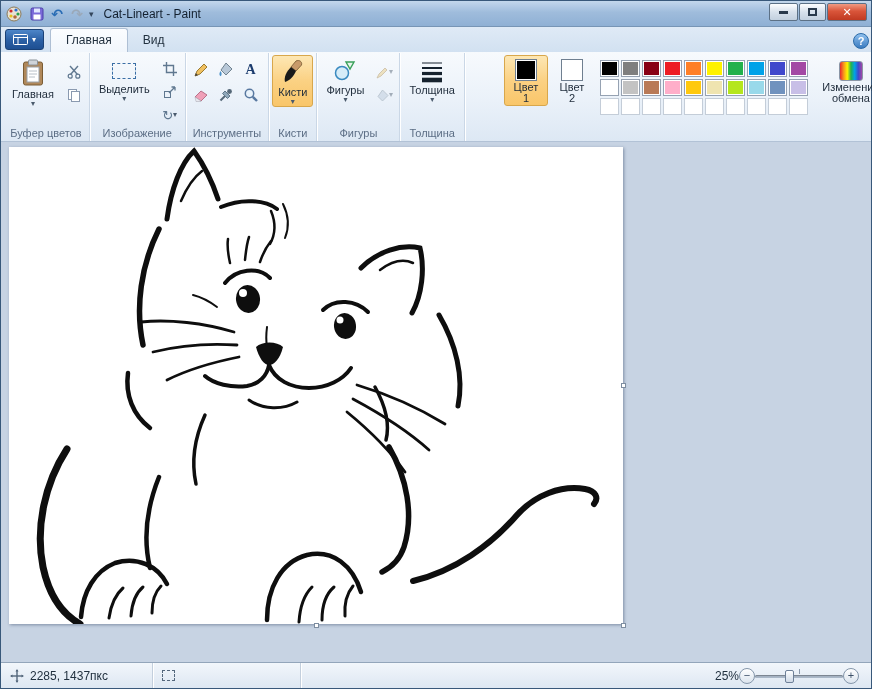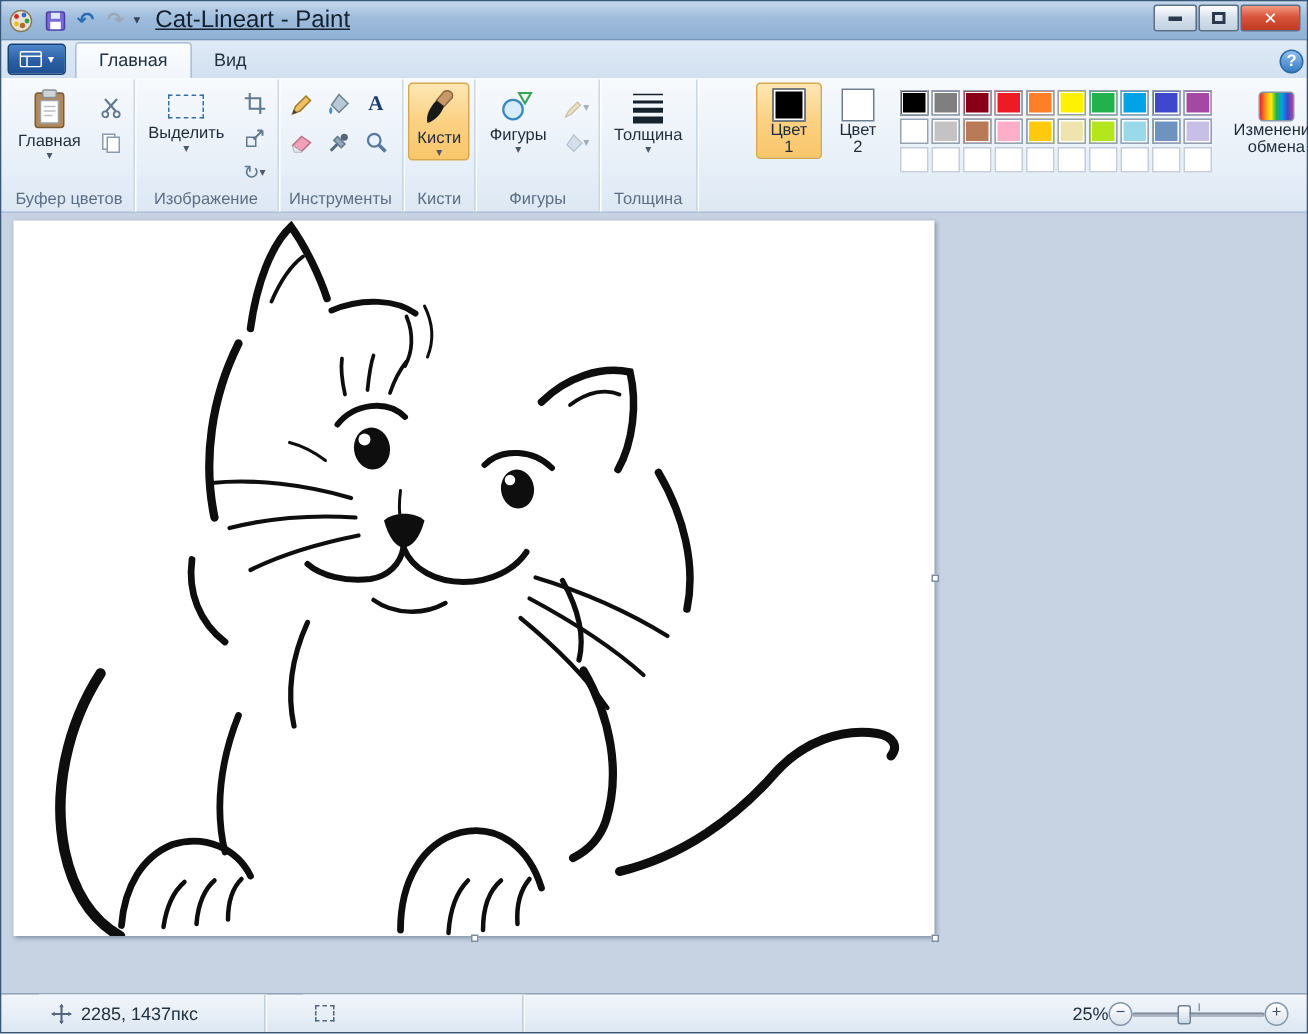--- a/index.html
+++ b/index.html
@@ -9,21 +9,21 @@
   .window { width:872px; height:689px; display:flex; flex-direction:column; border:1px solid #38587a; background:#c7d3e3; }
 
   
   .titlebar { height:26px; flex:0 0 26px; display:flex; align-items:center; padding:0 4px;
     background:linear-gradient(#c3d7ec,#9fbcdc 45%,#8fb0d4); border-bottom:1px solid #7795b5; }
   .app-icon { width:18px; height:18px; display:inline-flex; align-items:center; justify-content:center; margin-right:4px; }
   .qa-btn { width:20px; height:20px; display:inline-flex; align-items:center; justify-content:center; border-radius:3px; }
   .qa-undo { color:#2a6db5; font-weight:bold; font-size:14px; }
   .qa-redo { color:#9aa8b8; font-weight:bold; font-size:14px; }
   .qa-caret { font-size:9px; color:#33465c; margin:0 2px; }
-  .title-text { margin-left:8px; font-size:16px; color:#13202f;text-decoration:underline; }
+  .title-text { margin-left:8px; font-size:12px; color:#13202f; }
   .win-controls { margin-left:auto; display:flex; gap:1px; align-self:flex-start; padding-top:2px; }
   .wc { height:18px; display:flex; align-items:center; justify-content:center; border:1px solid #5c7186;
     border-radius:2px; background:linear-gradient(#fdfeff,#d7e1ec 50%,#c2d0df); }
   .wc-min { width:29px; } .wc-max { width:27px; }
   .wc-close { width:40px; background:linear-gradient(#f09a82,#d9553a 45%,#c03a22); color:#fff; font-weight:bold; font-size:11px; }
   .min-glyph { width:9px; height:3px; background:#2a3a4c; }
   .max-glyph { width:9px; height:8px; border:2px solid #2a3a4c; }
 
   
   .tabrow { height:25px; flex:0 0 25px; display:flex; align-items:flex-end; background:linear-gradient(#dfeaf6,#d2e1f1);
@@ -73,21 +73,21 @@
     box-shadow:1px 1px 3px rgba(40,60,90,.45); }
   .handle { position:absolute; width:5px; height:5px; background:#fff; border:1px solid #7d8da0; }
   .h-right { left:620px; top:241px; }
   .h-bottom { left:313px; top:481px; }
   .h-corner { left:620px; top:481px; }
 
   
   .statusbar { height:26px; flex:0 0 26px; display:flex; align-items:stretch;
     background:linear-gradient(#f2f6fb,#dde7f2); border-top:1px solid #93a5ba; font-size:12px; color:#22313f; }
   .sb-sec { display:flex; align-items:center; gap:6px; padding:0 9px; border-right:1px solid #c3cfdd;
-    box-shadow:1px 0 0 #fff;margin-left:24px; }
+    box-shadow:1px 0 0 #fff; }
   .sb-pos { width:152px; } .sb-sel { width:148px; } .sb-dim { width:162px; } .sb-size { width:192px; }
   .sb-spacer { flex:1; border-right:none; box-shadow:none; }
   .sb-zoom { border-right:none; box-shadow:none; display:flex; align-items:center; gap:0; padding:0 12px; }
   .zoom-btn { width:16px; height:16px; border-radius:50%; border:1px solid #8496aa;
     background:linear-gradient(#ffffff,#dbe4ee); display:flex; align-items:center; justify-content:center;
     font-size:11px; color:#3d5068; line-height:1; }
   .slider { position:relative; width:88px; height:16px; }
   .slider .track { position:absolute; left:0; right:0; top:7px; height:3px; background:#aab8c8;
     border-radius:2px; box-shadow:inset 0 1px 1px rgba(0,0,0,.3); }
   .slider .tick { position:absolute; left:50%; top:1px; width:1px; height:5px; background:#8a98aa; }

